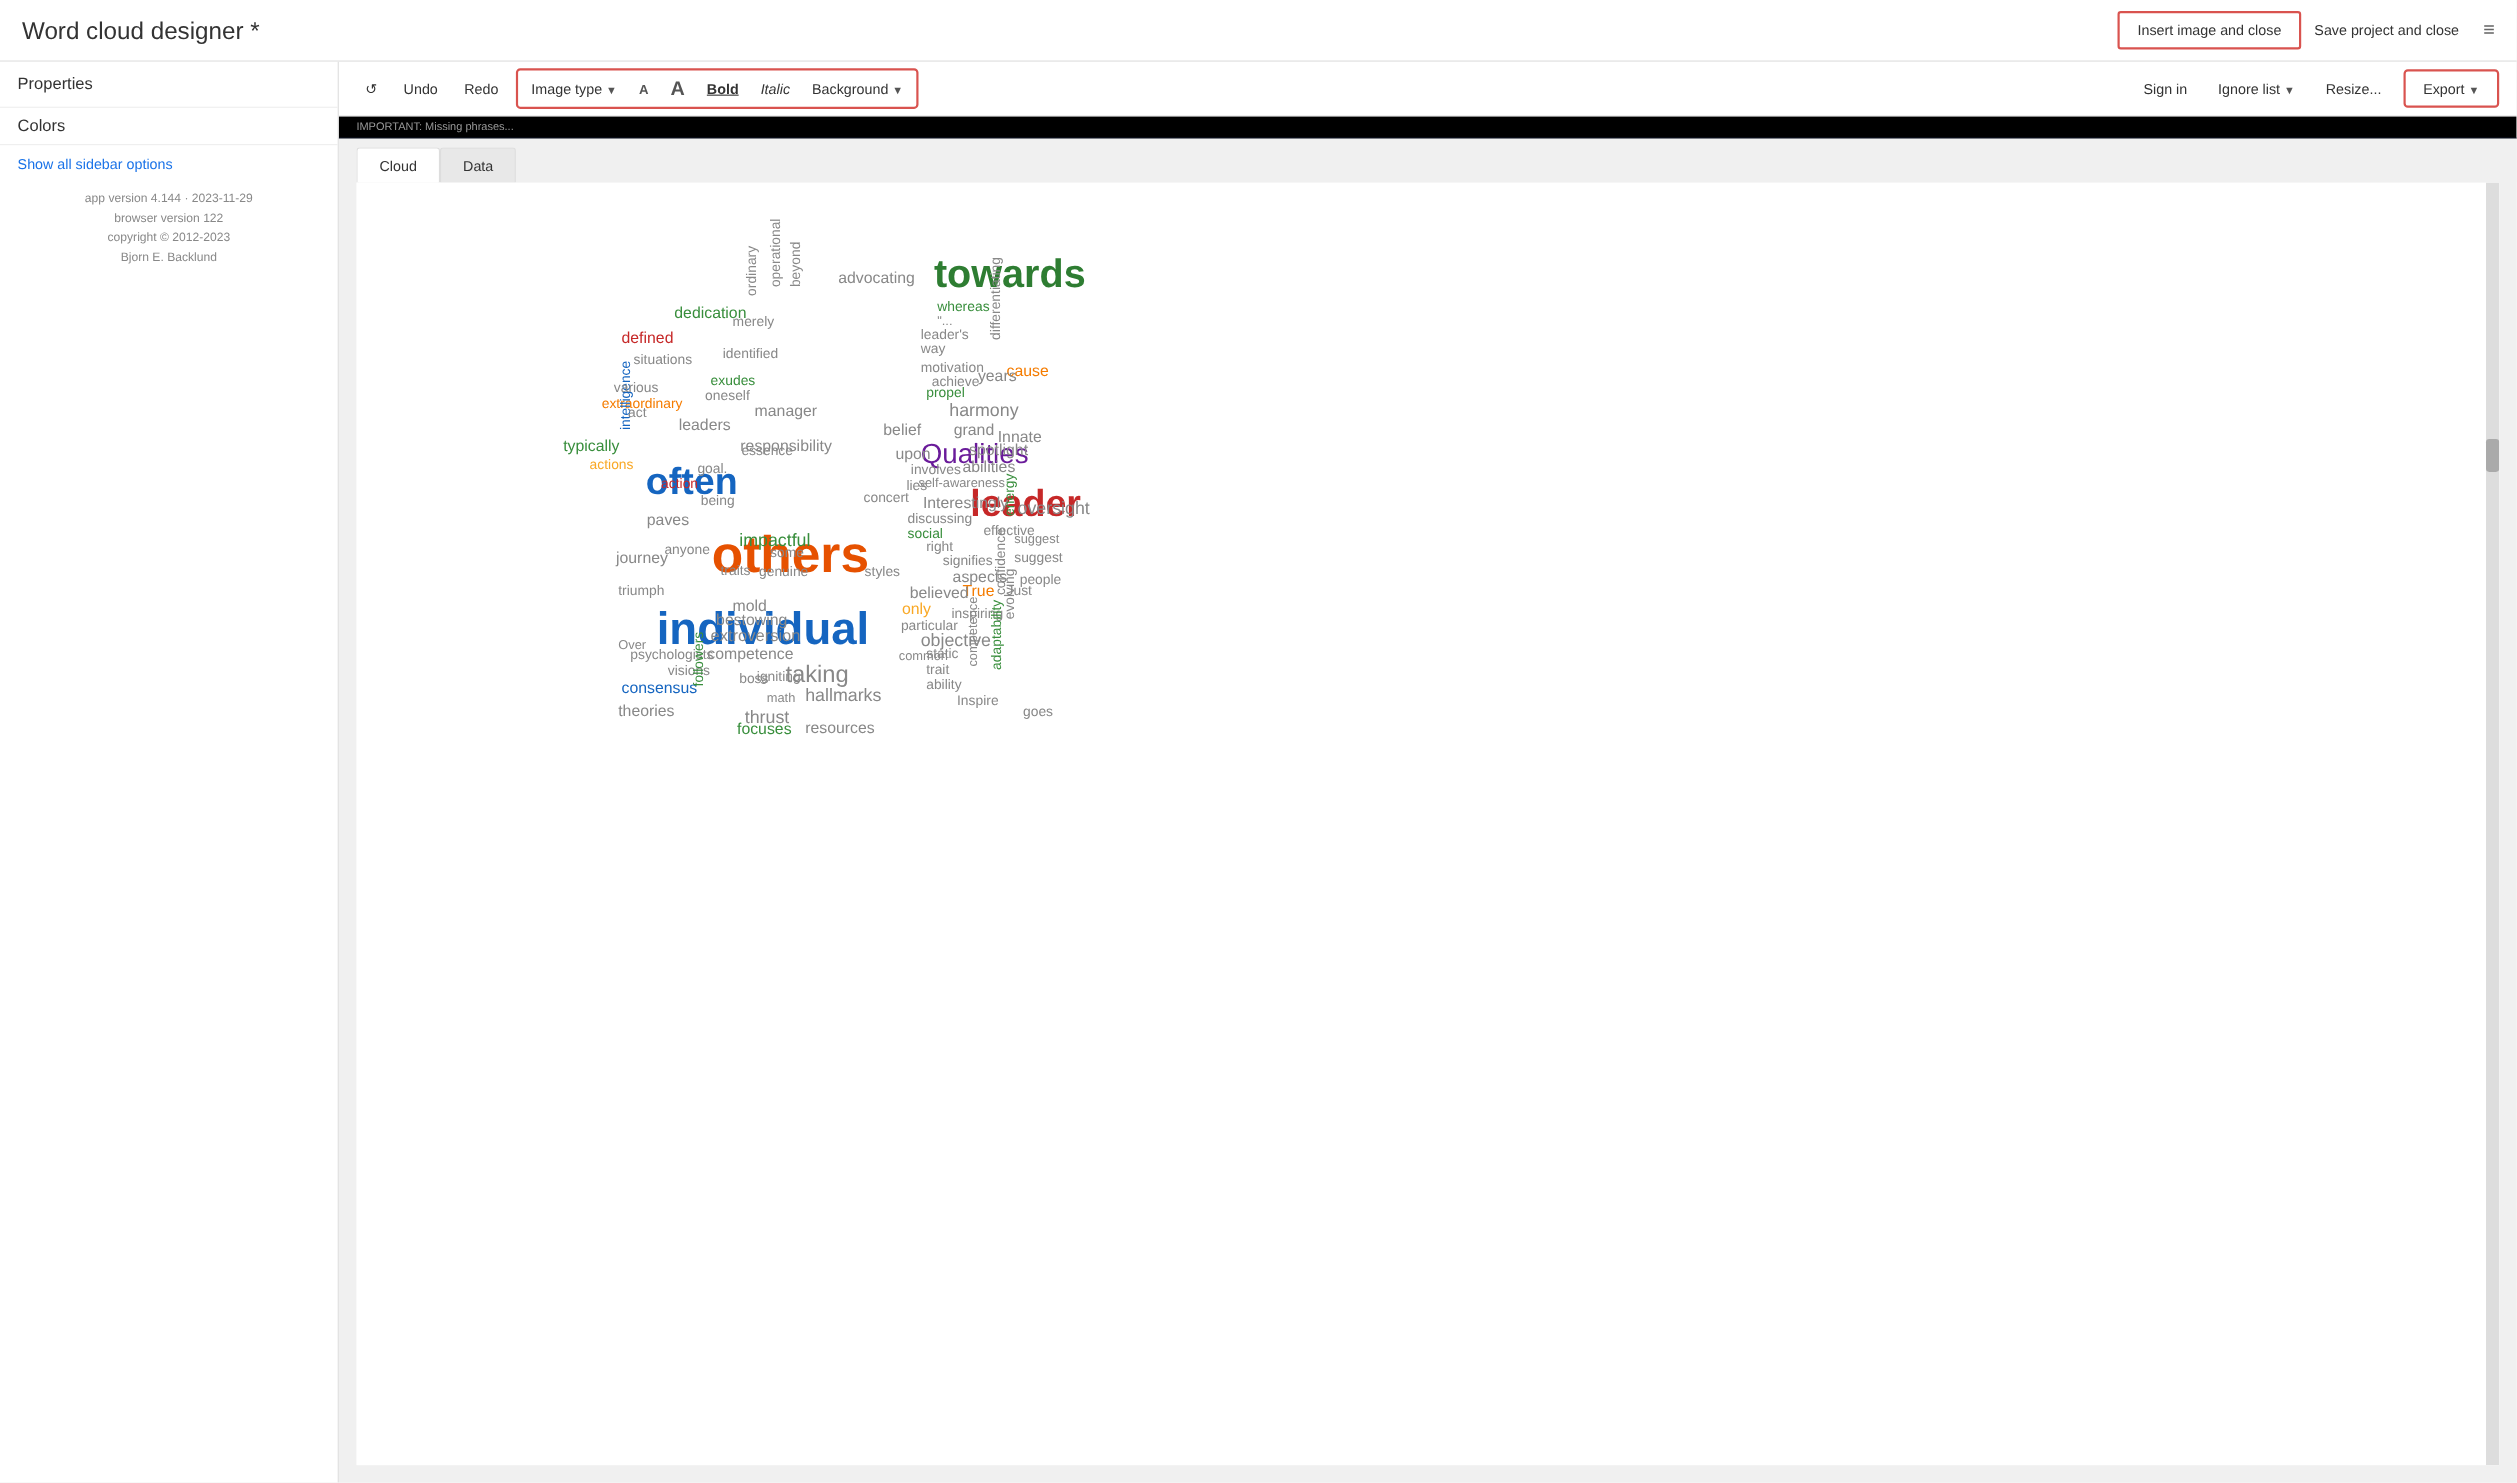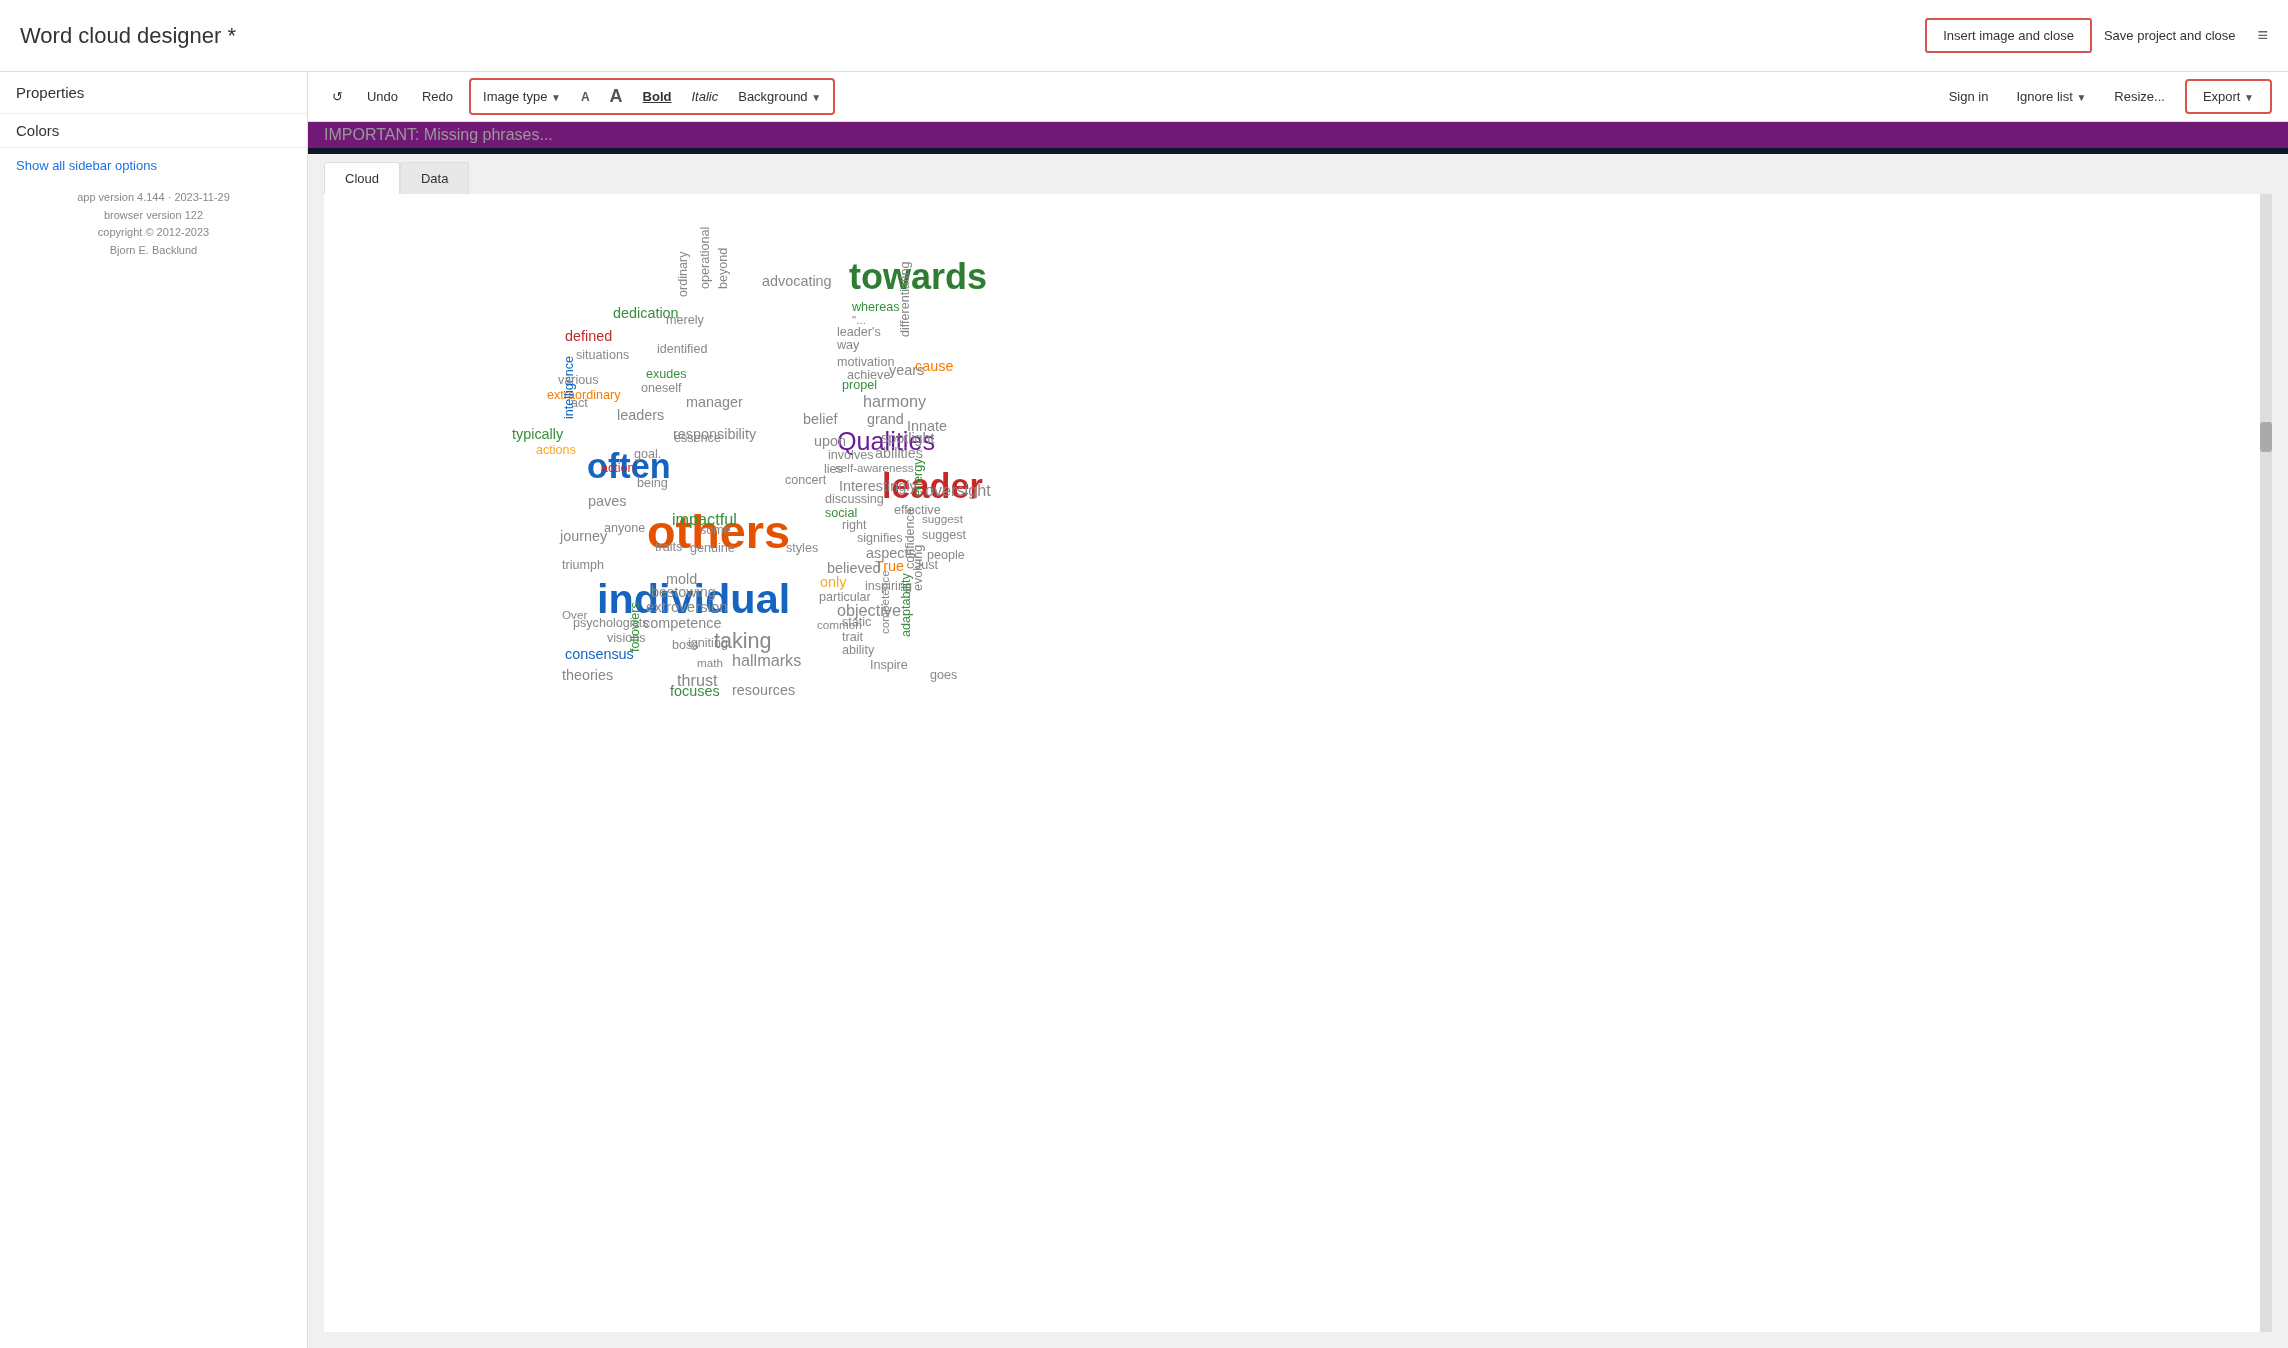--- a/index.html
+++ b/index.html
@@ -2,21 +2,21 @@
 <html><head>
   <meta charset="utf-8">
   <style>
     * { box-sizing: border-box; margin: 0; padding: 0; }
     body { font-family: Arial, sans-serif; font-size: 13px; background: #f0f0f0; overflow: hidden; width: 2288px; height: 1348px; }
 
     
     .app-container { display: flex; flex-direction: column; height: 1348px; width: 2288px; }
 
     
-    .top-bar { display: flex; align-items: center; height: 72px; background: #fff; border-bottom: 1px solid #ddd; padding: 0 20px; flex-shrink: 0; }
+    .top-bar { display: flex; align-items: center; height: 56px; background: #fff; border-bottom: 1px solid #ddd; padding: 0 20px; flex-shrink: 0; }
     .app-title { font-size: 22px; font-weight: 400; color: #333; flex: 1; }
     .top-bar-actions { display: flex; align-items: center; gap: 12px; }
     .btn-insert { background: #fff; border: 2px solid #d9534f; color: #333; padding: 8px 16px; font-size: 13px; cursor: pointer; border-radius: 3px; }
     .btn-save { background: none; border: none; color: #333; font-size: 13px; cursor: pointer; }
     .hamburger { font-size: 18px; color: #666; cursor: pointer; margin-left: 10px; }
 
     
     .main-area { display: flex; flex: 1; overflow: hidden; }
 
     
@@ -34,21 +34,21 @@
     .toolbar { height: 50px; background: #fff; border-bottom: 1px solid #ddd; display: flex; align-items: center; padding: 0 16px; gap: 8px; flex-shrink: 0; }
     .toolbar-btn { background: none; border: none; cursor: pointer; font-size: 13px; color: #333; padding: 4px 8px; border-radius: 3px; }
     .toolbar-group-outlined { border: 2px solid #d9534f; border-radius: 4px; display: flex; align-items: center; padding: 2px 4px; gap: 4px; }
     .toolbar-export-outlined { border: 2px solid #d9534f; border-radius: 4px; padding: 4px 8px; }
     .toolbar-right { margin-left: auto; display: flex; align-items: center; gap: 12px; }
     .btn-bold { font-weight: bold; }
     .btn-italic { font-style: italic; }
     .dropdown-arrow { font-size: 10px; color: #555; }
 
     
-    .warning-bar { background: #701a75; padding: 4px 16px; font-size: 16px; color: #999; border-bottom: 6px solid #0f172a; flex-shrink: 0; }
+    .warning-bar { background: #000000; padding: 4px 16px; font-size: 10px; color: #999; border-bottom: 1px solid #0f172a; flex-shrink: 0; }
 
     
     .tabs-bar { display: flex; padding: 8px 16px 0; background: #f0f0f0; flex-shrink: 0; }
     .tab { padding: 8px 20px; background: #fff; border: 1px solid #ddd; border-bottom: none; cursor: pointer; font-size: 13px; color: #333; border-radius: 3px 3px 0 0; }
     .tab.active { background: #fff; font-weight: 500; }
     .tab:not(.active) { background: #e8e8e8; }
 
     
     .cloud-canvas { flex: 1; background: #fff; margin: 0 16px 16px; position: relative; overflow: hidden; }
     .word-cloud { position: relative; width: 100%; height: 100%; }

